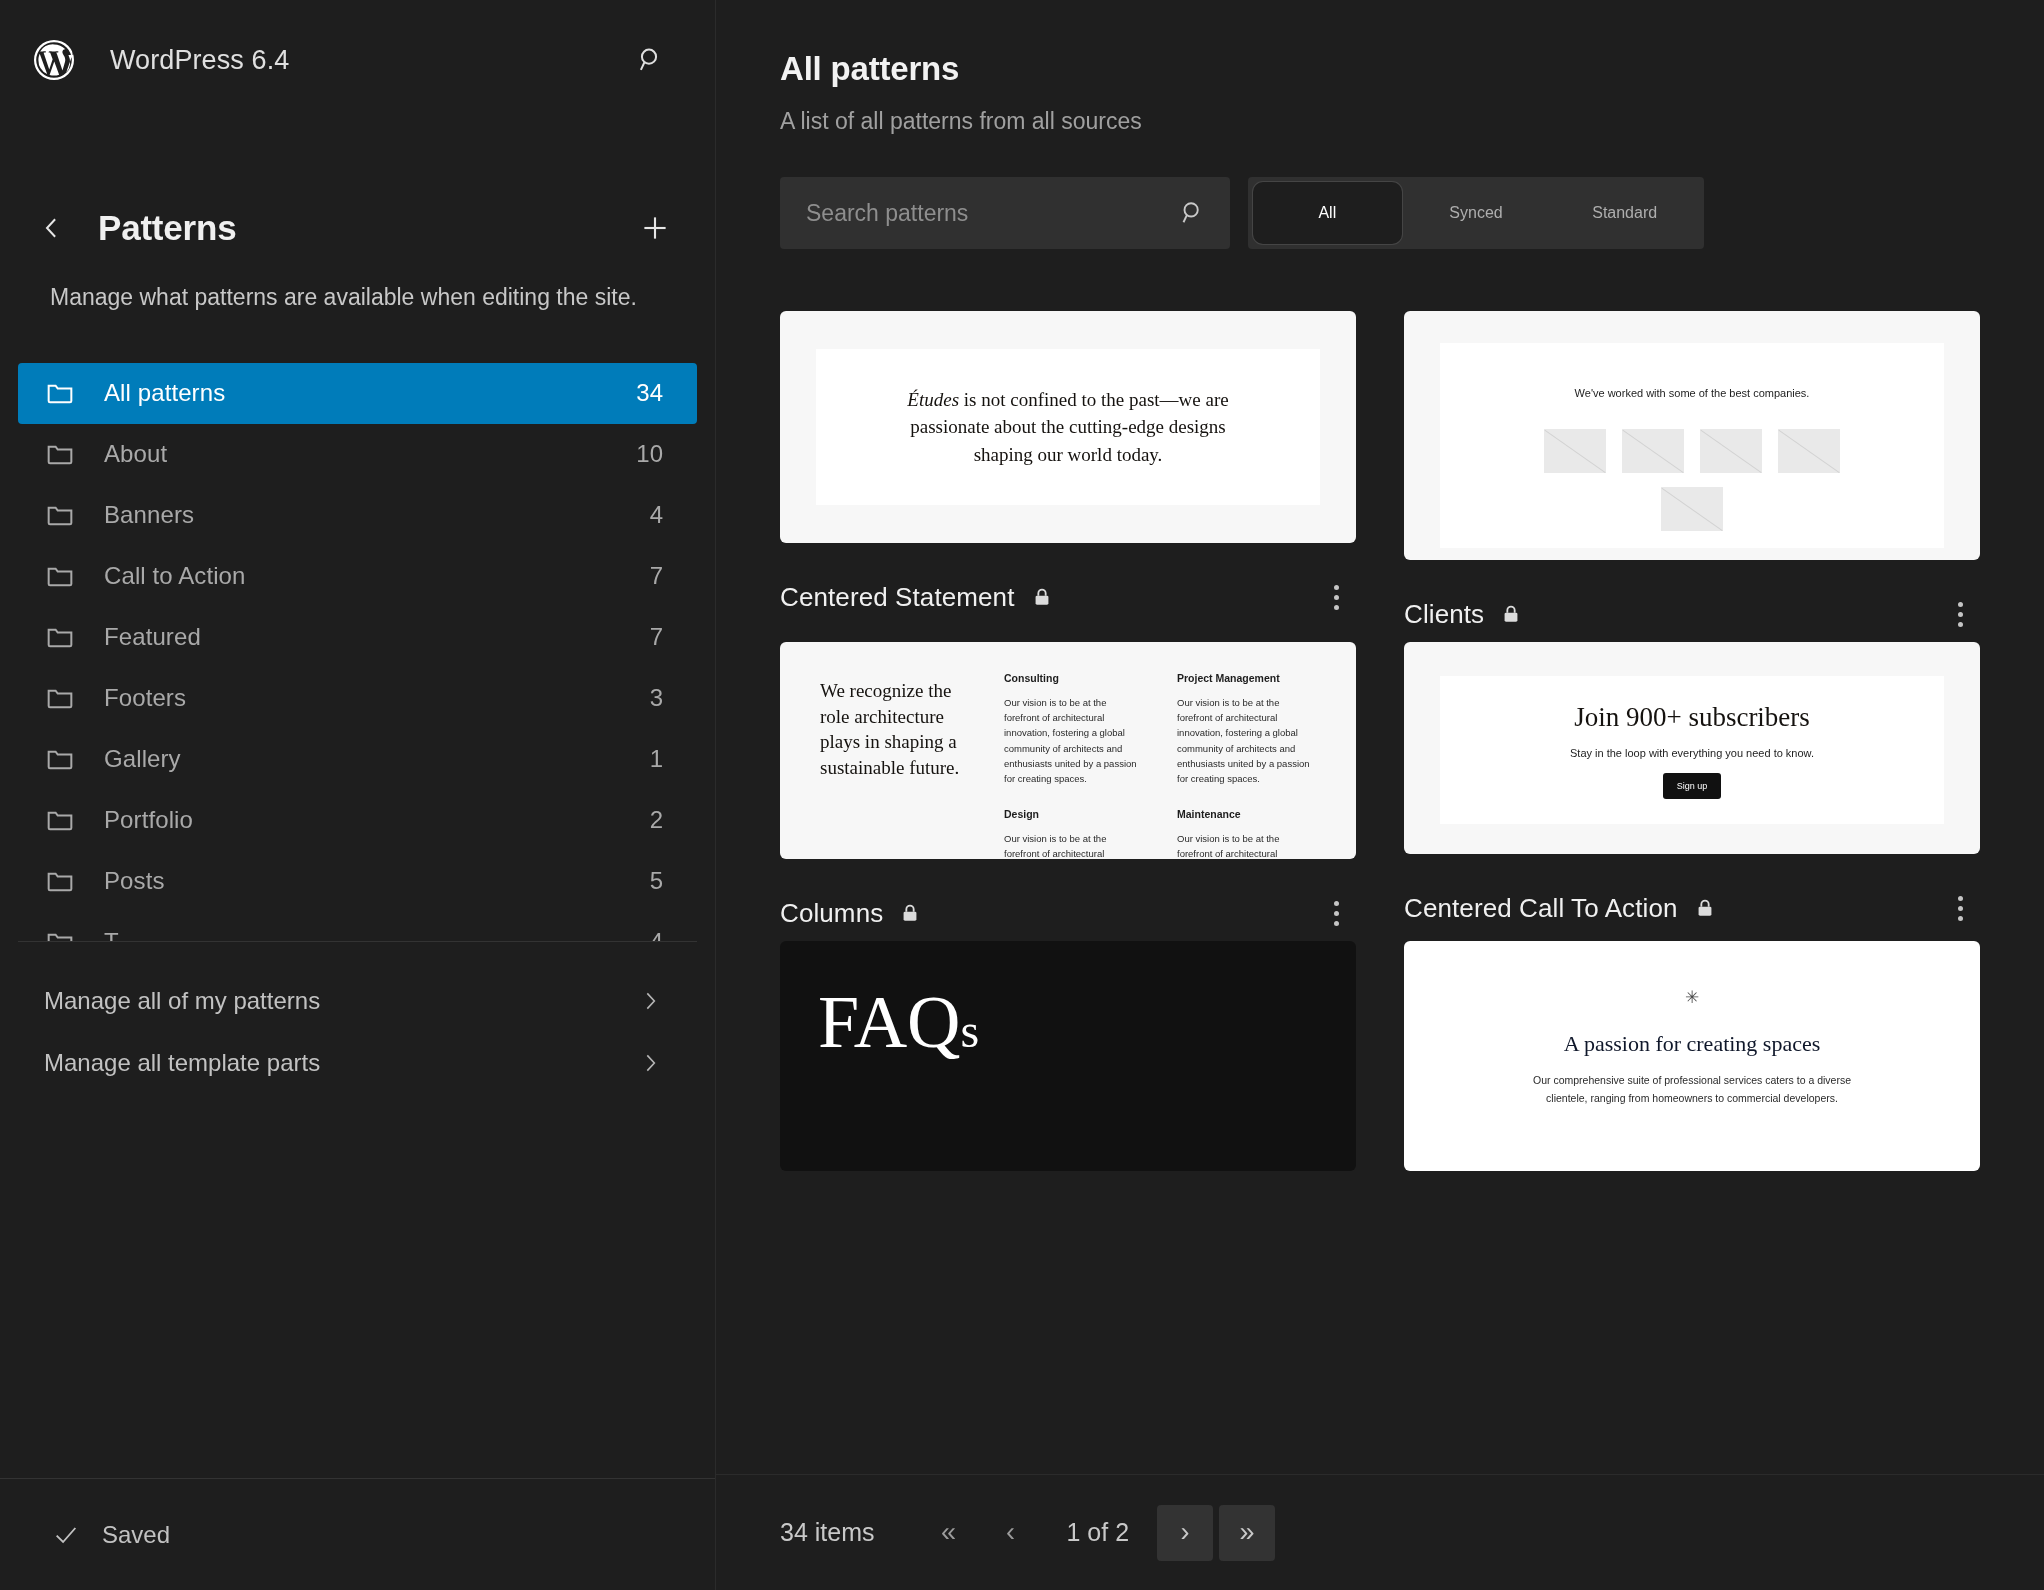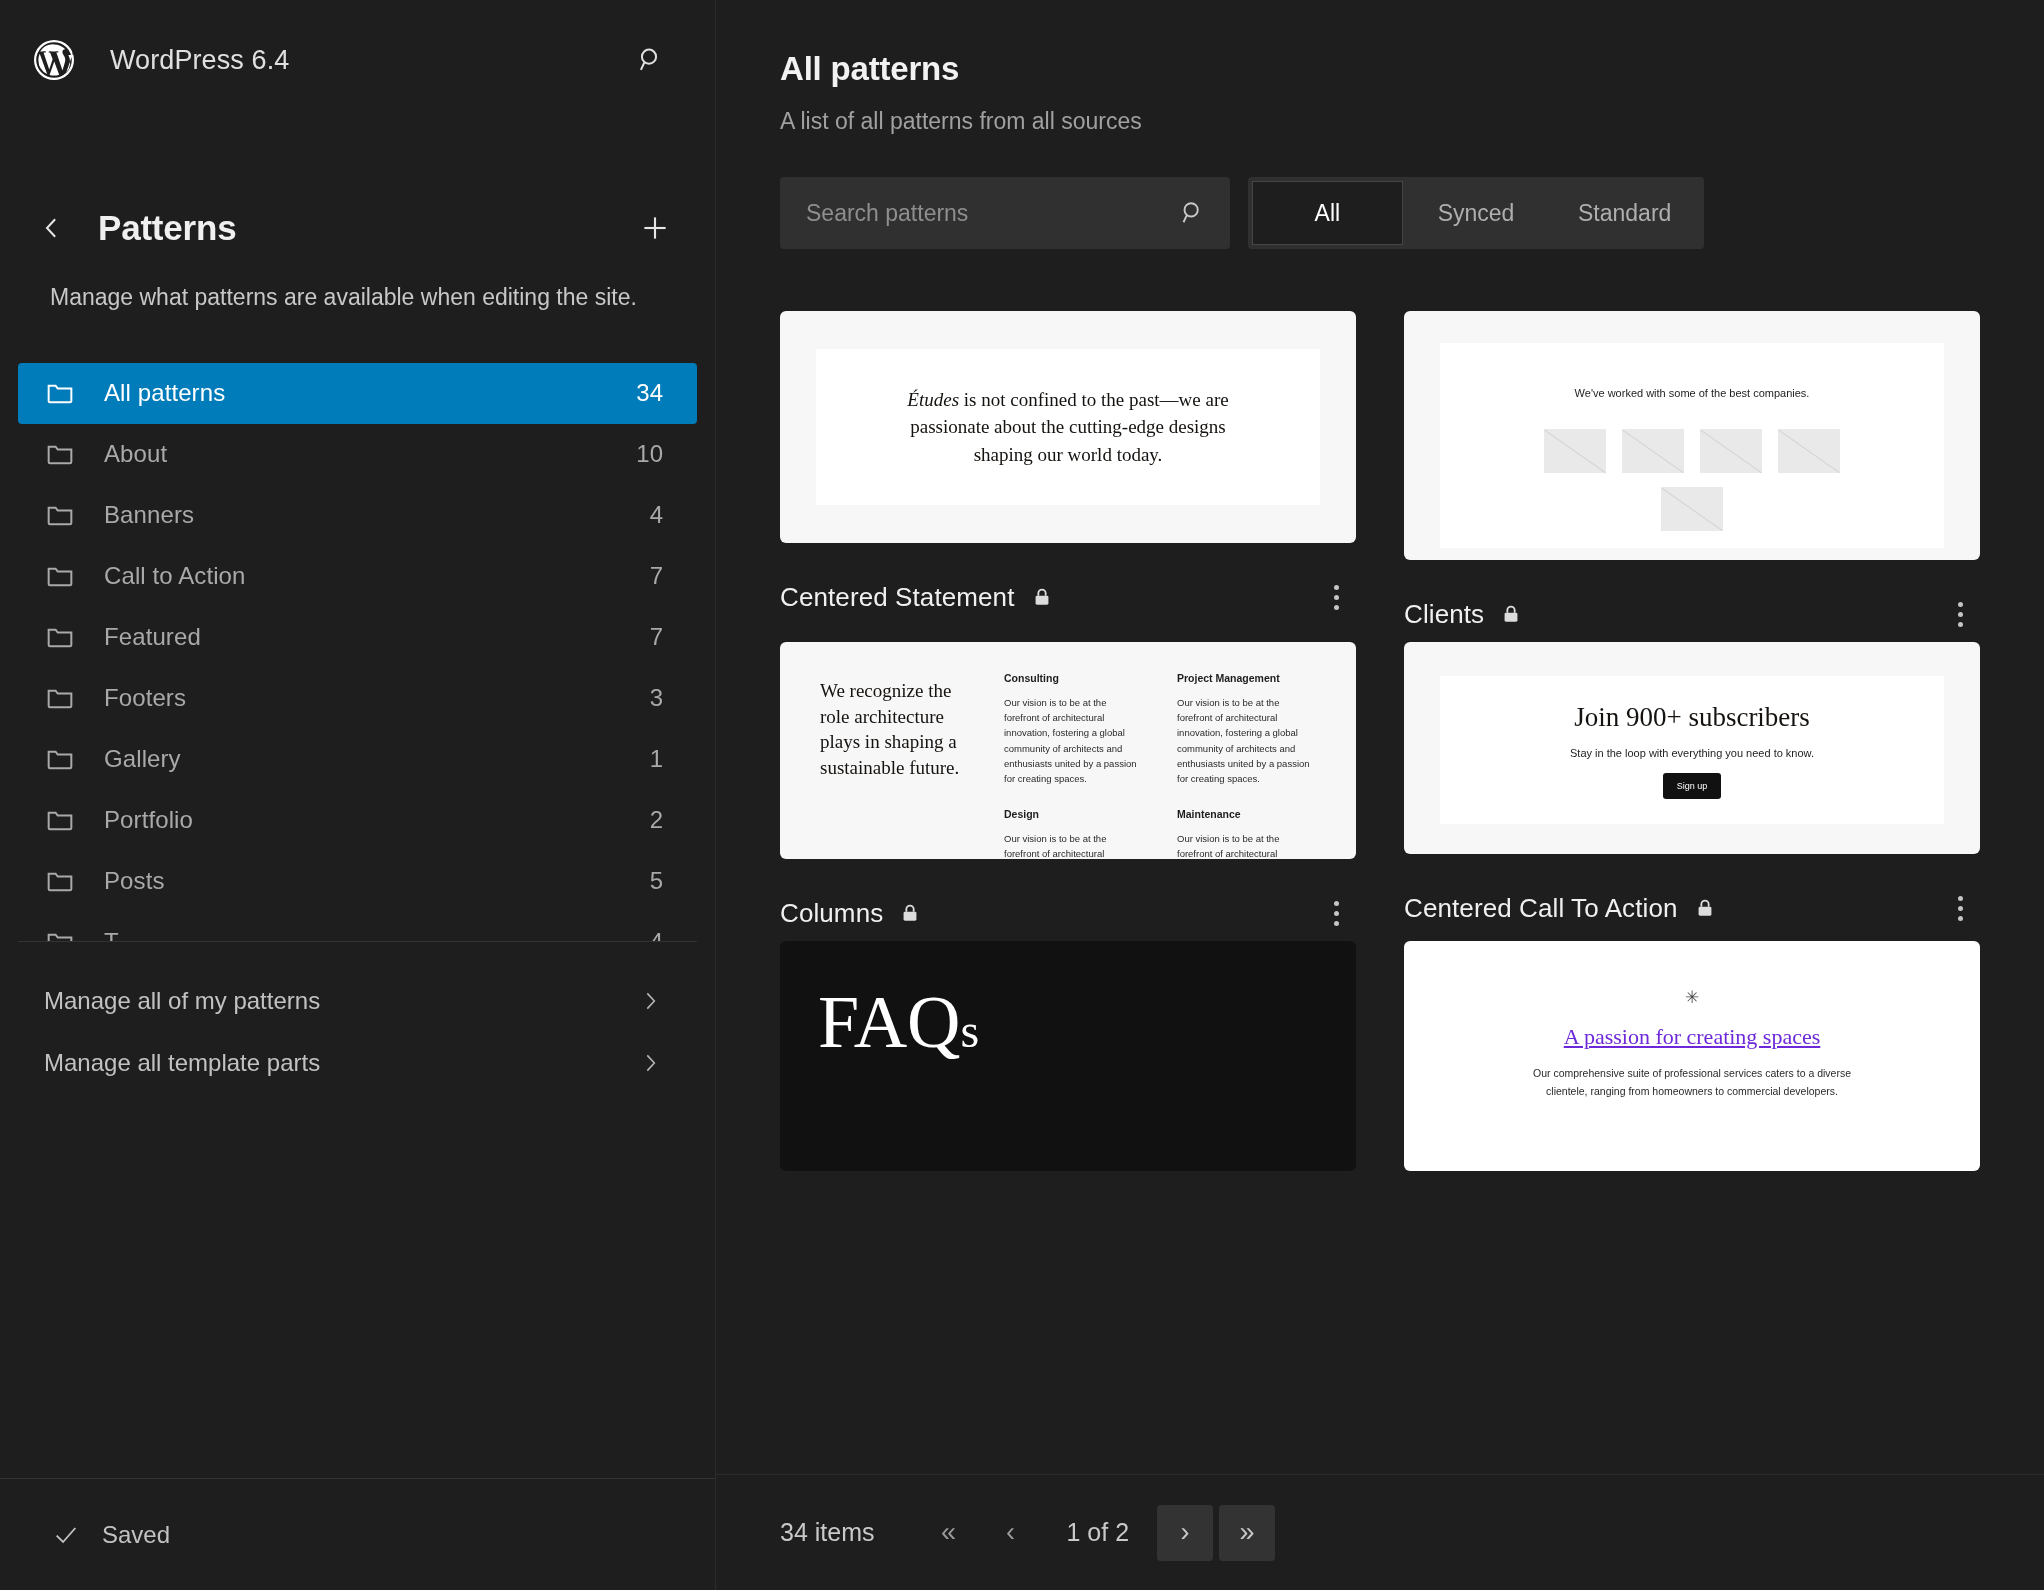--- a/index.html
+++ b/index.html
@@ -126,21 +126,21 @@
     font-family: "Liberation Sans", sans-serif;
   }
   .search-box input::placeholder { color: #8e8e8e; }
 
   .seg {
     display: flex; background: #303030; border-radius: 4px;
     padding: 5px; width: 456px; height: 72px;
   }
   .seg-btn {
     flex: 1; display: flex; align-items: center; justify-content: center;
-    font-size: 23px; color: #aeaeae; border-radius: 0;
+    font-size: 16px; color: #aeaeae; border-radius: 10px;
     cursor: pointer; background: none; border: none;
     font-family: "Liberation Sans", sans-serif;
   }
   .seg-btn.active {
     background: #1e1e1e; color: #fff;
     box-shadow: 0 0 0 1px #454545;
   }
 
   
   .grid {
@@ -262,21 +262,21 @@
 
   
   .c6 {
     height: 230px; background: #fff; border-radius: 6px;
     display: flex; flex-direction: column; align-items: center;
     padding-top: 48px; overflow: hidden;
   }
   .c6 .ast { font-size: 17px; color: #4a4a4a; line-height: 1; }
   .c6 h3 {
     font-family: "Liberation Serif", serif;
-    font-size: 22px; font-weight: normal; color: #6d28d9; margin-top: 18px; text-decoration: underline;
+    font-size: 22px; font-weight: normal; color: #0f172a; margin-top: 25px;
   }
   .c6 p {
     font-size: 10.5px; line-height: 1.75; color: #2a2a2a;
     text-align: center; margin-top: 14px; max-width: 330px;
   }
 
   
   .pager {
     height: 116px; border-top: 1px solid #2b2b2b;
     display: flex; align-items: center; padding: 0 64px; gap: 6px;

